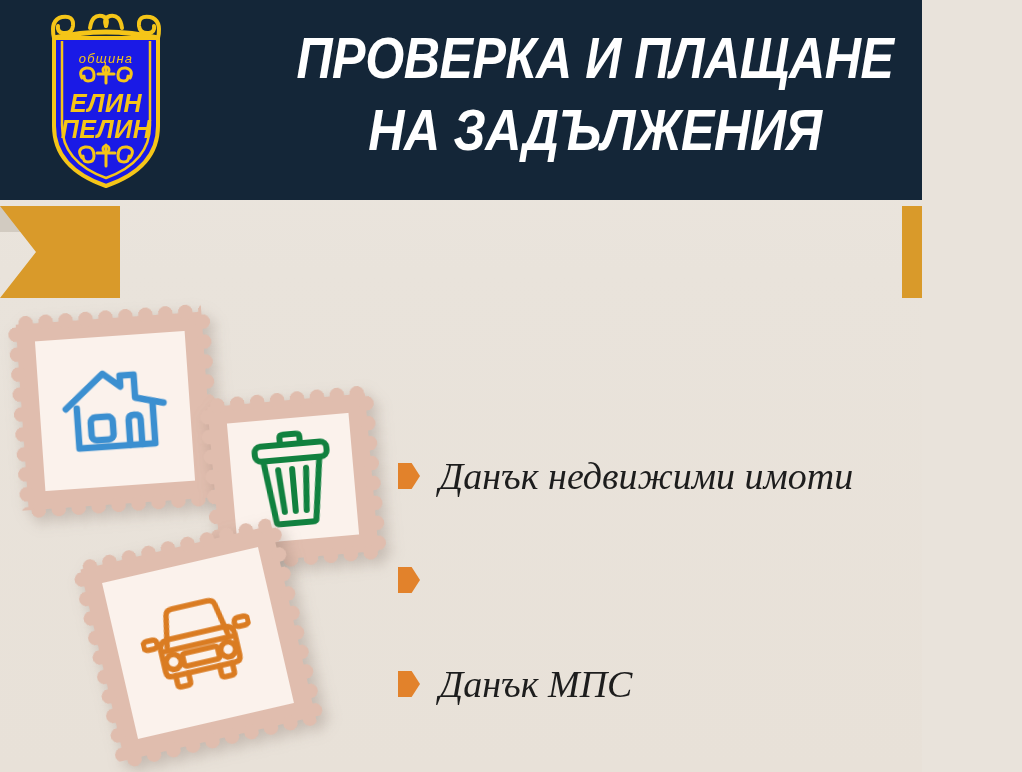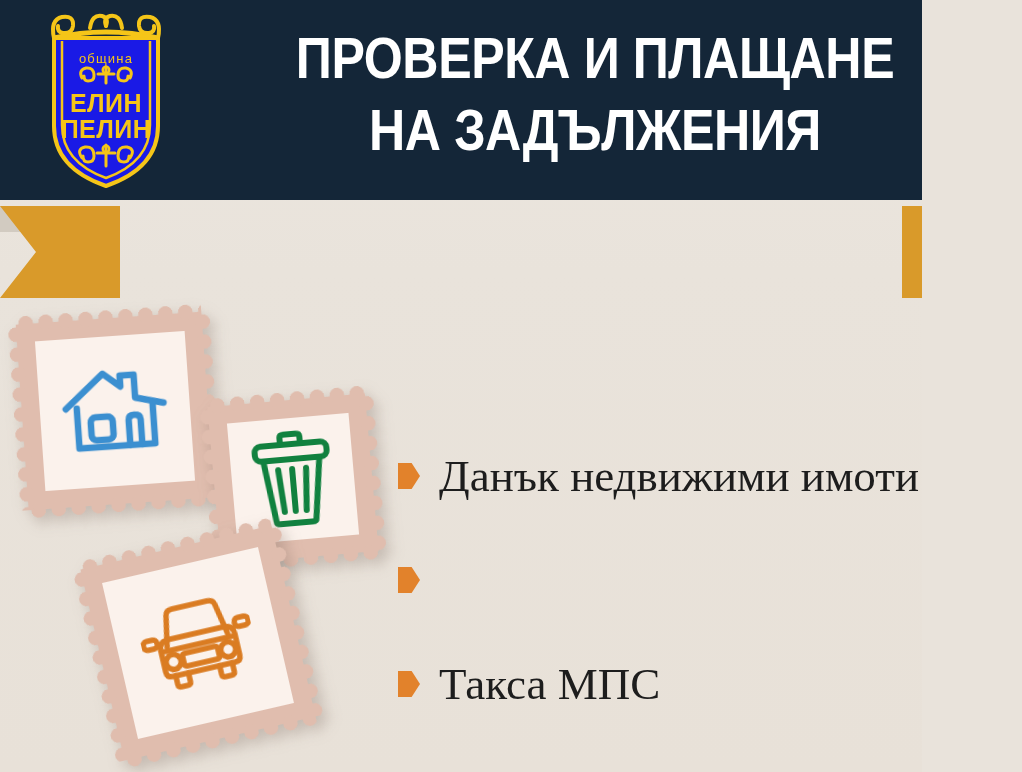--- a/index.html
+++ b/index.html
@@ -12,20 +12,21 @@
     overflow: hidden;
     font-family: "Liberation Sans", sans-serif;
     background: #e9e3db;
   }
   #poster {
     position: relative;
     width: 922px;
     height: 772px;
     background: linear-gradient(180deg, #ece7e0 0%, #e9e3db 35%, #e8e1d8 100%);
     overflow: hidden;
+    font-style: italic;
   }
 
   
   .header {
     position: absolute;
     left: 0; top: 0;
     width: 1022px;
     height: 200px;
     background: #142638;
     overflow: hidden;
@@ -183,21 +184,21 @@
   .bullet {
     width: 22px;
     height: 26px;
     flex: 0 0 auto;
     background: #e2822b;
     clip-path: polygon(0% 0%, 62% 0%, 100% 50%, 62% 100%, 0% 100%);
     margin-right: 19px;
   }
   .list-label {
     font-family: "Liberation Serif", serif;
-    font-size: 45px;
+    font-size: 38px;
     line-height: 50px;
     color: #1d1d1d;
     white-space: nowrap;
   }
 </style>
 </head>
 <body>
 
 <div id="poster">
 
@@ -308,17 +309,17 @@
   <div class="list">
     <div class="list-item">
       <span class="bullet"></span>
       <span class="list-label">Данък недвижими имоти</span>
     </div>
     <div class="list-item">
       <span class="bullet"></span>
     </div>
     <div class="list-item">
       <span class="bullet"></span>
-      <span class="list-label">Такса МПС</span>
+      <span class="list-label">Данък МПС</span>
     </div>
   </div>
 
 </div>
 
 </body></html>

